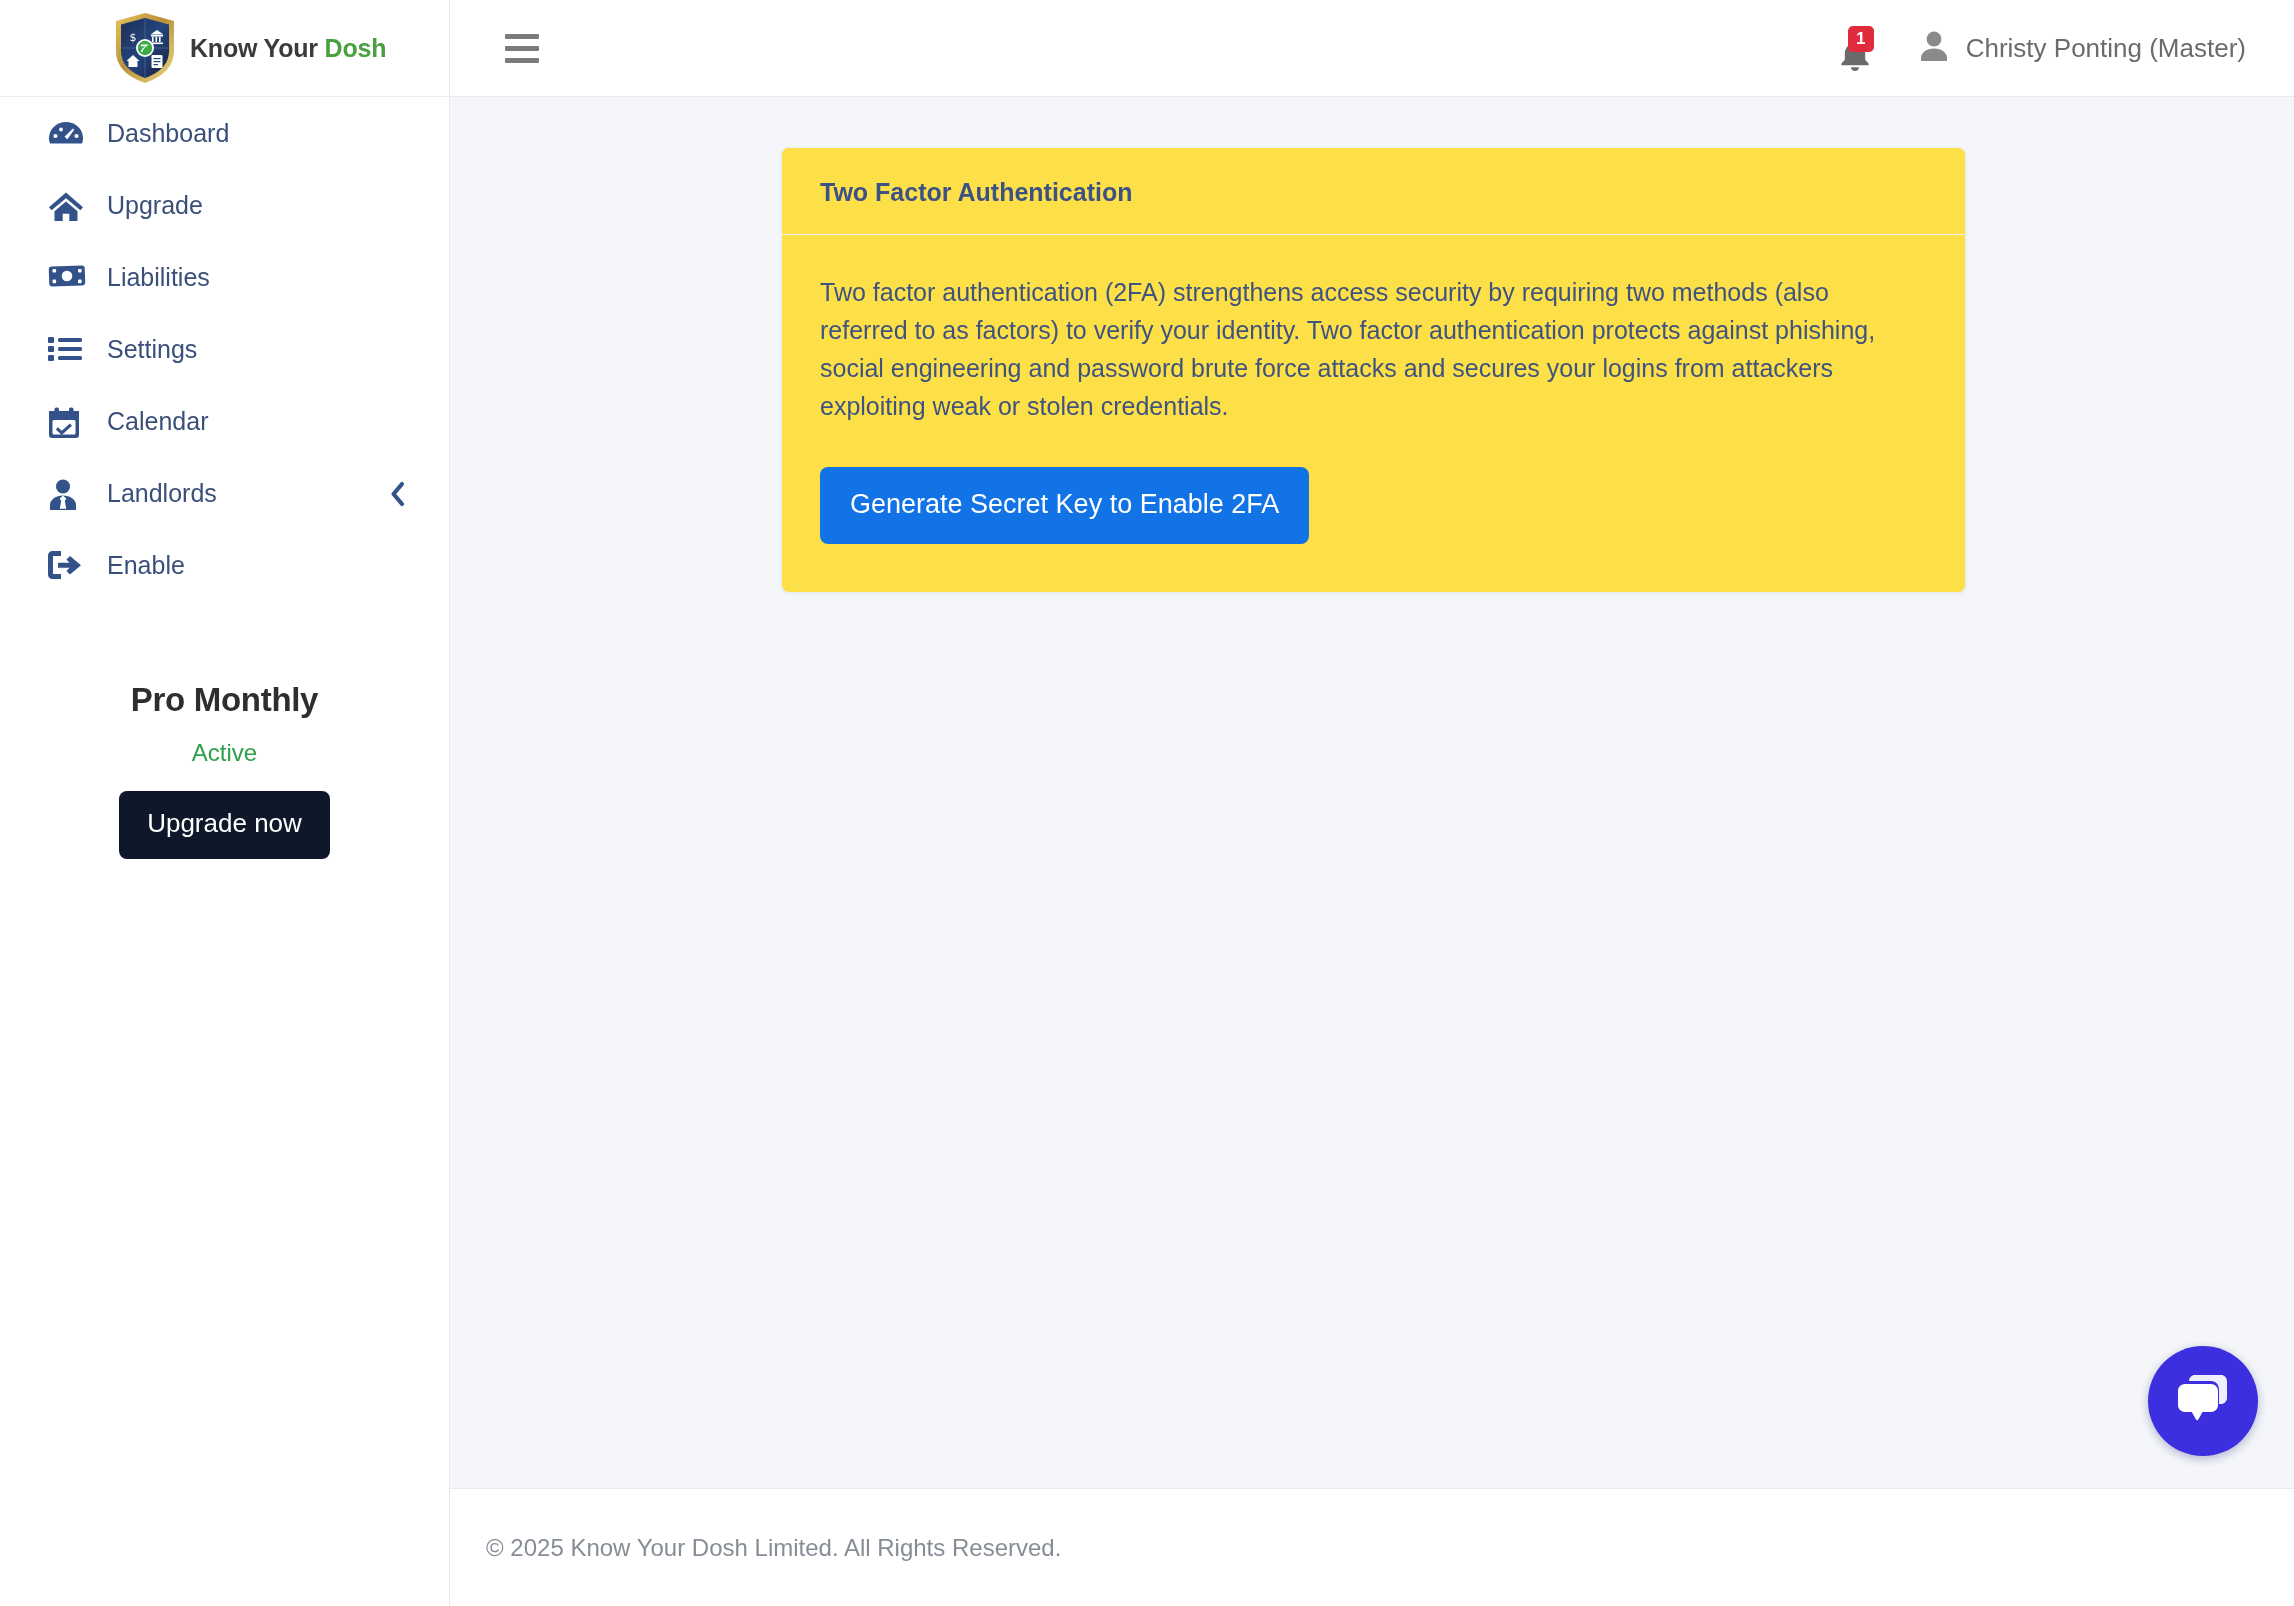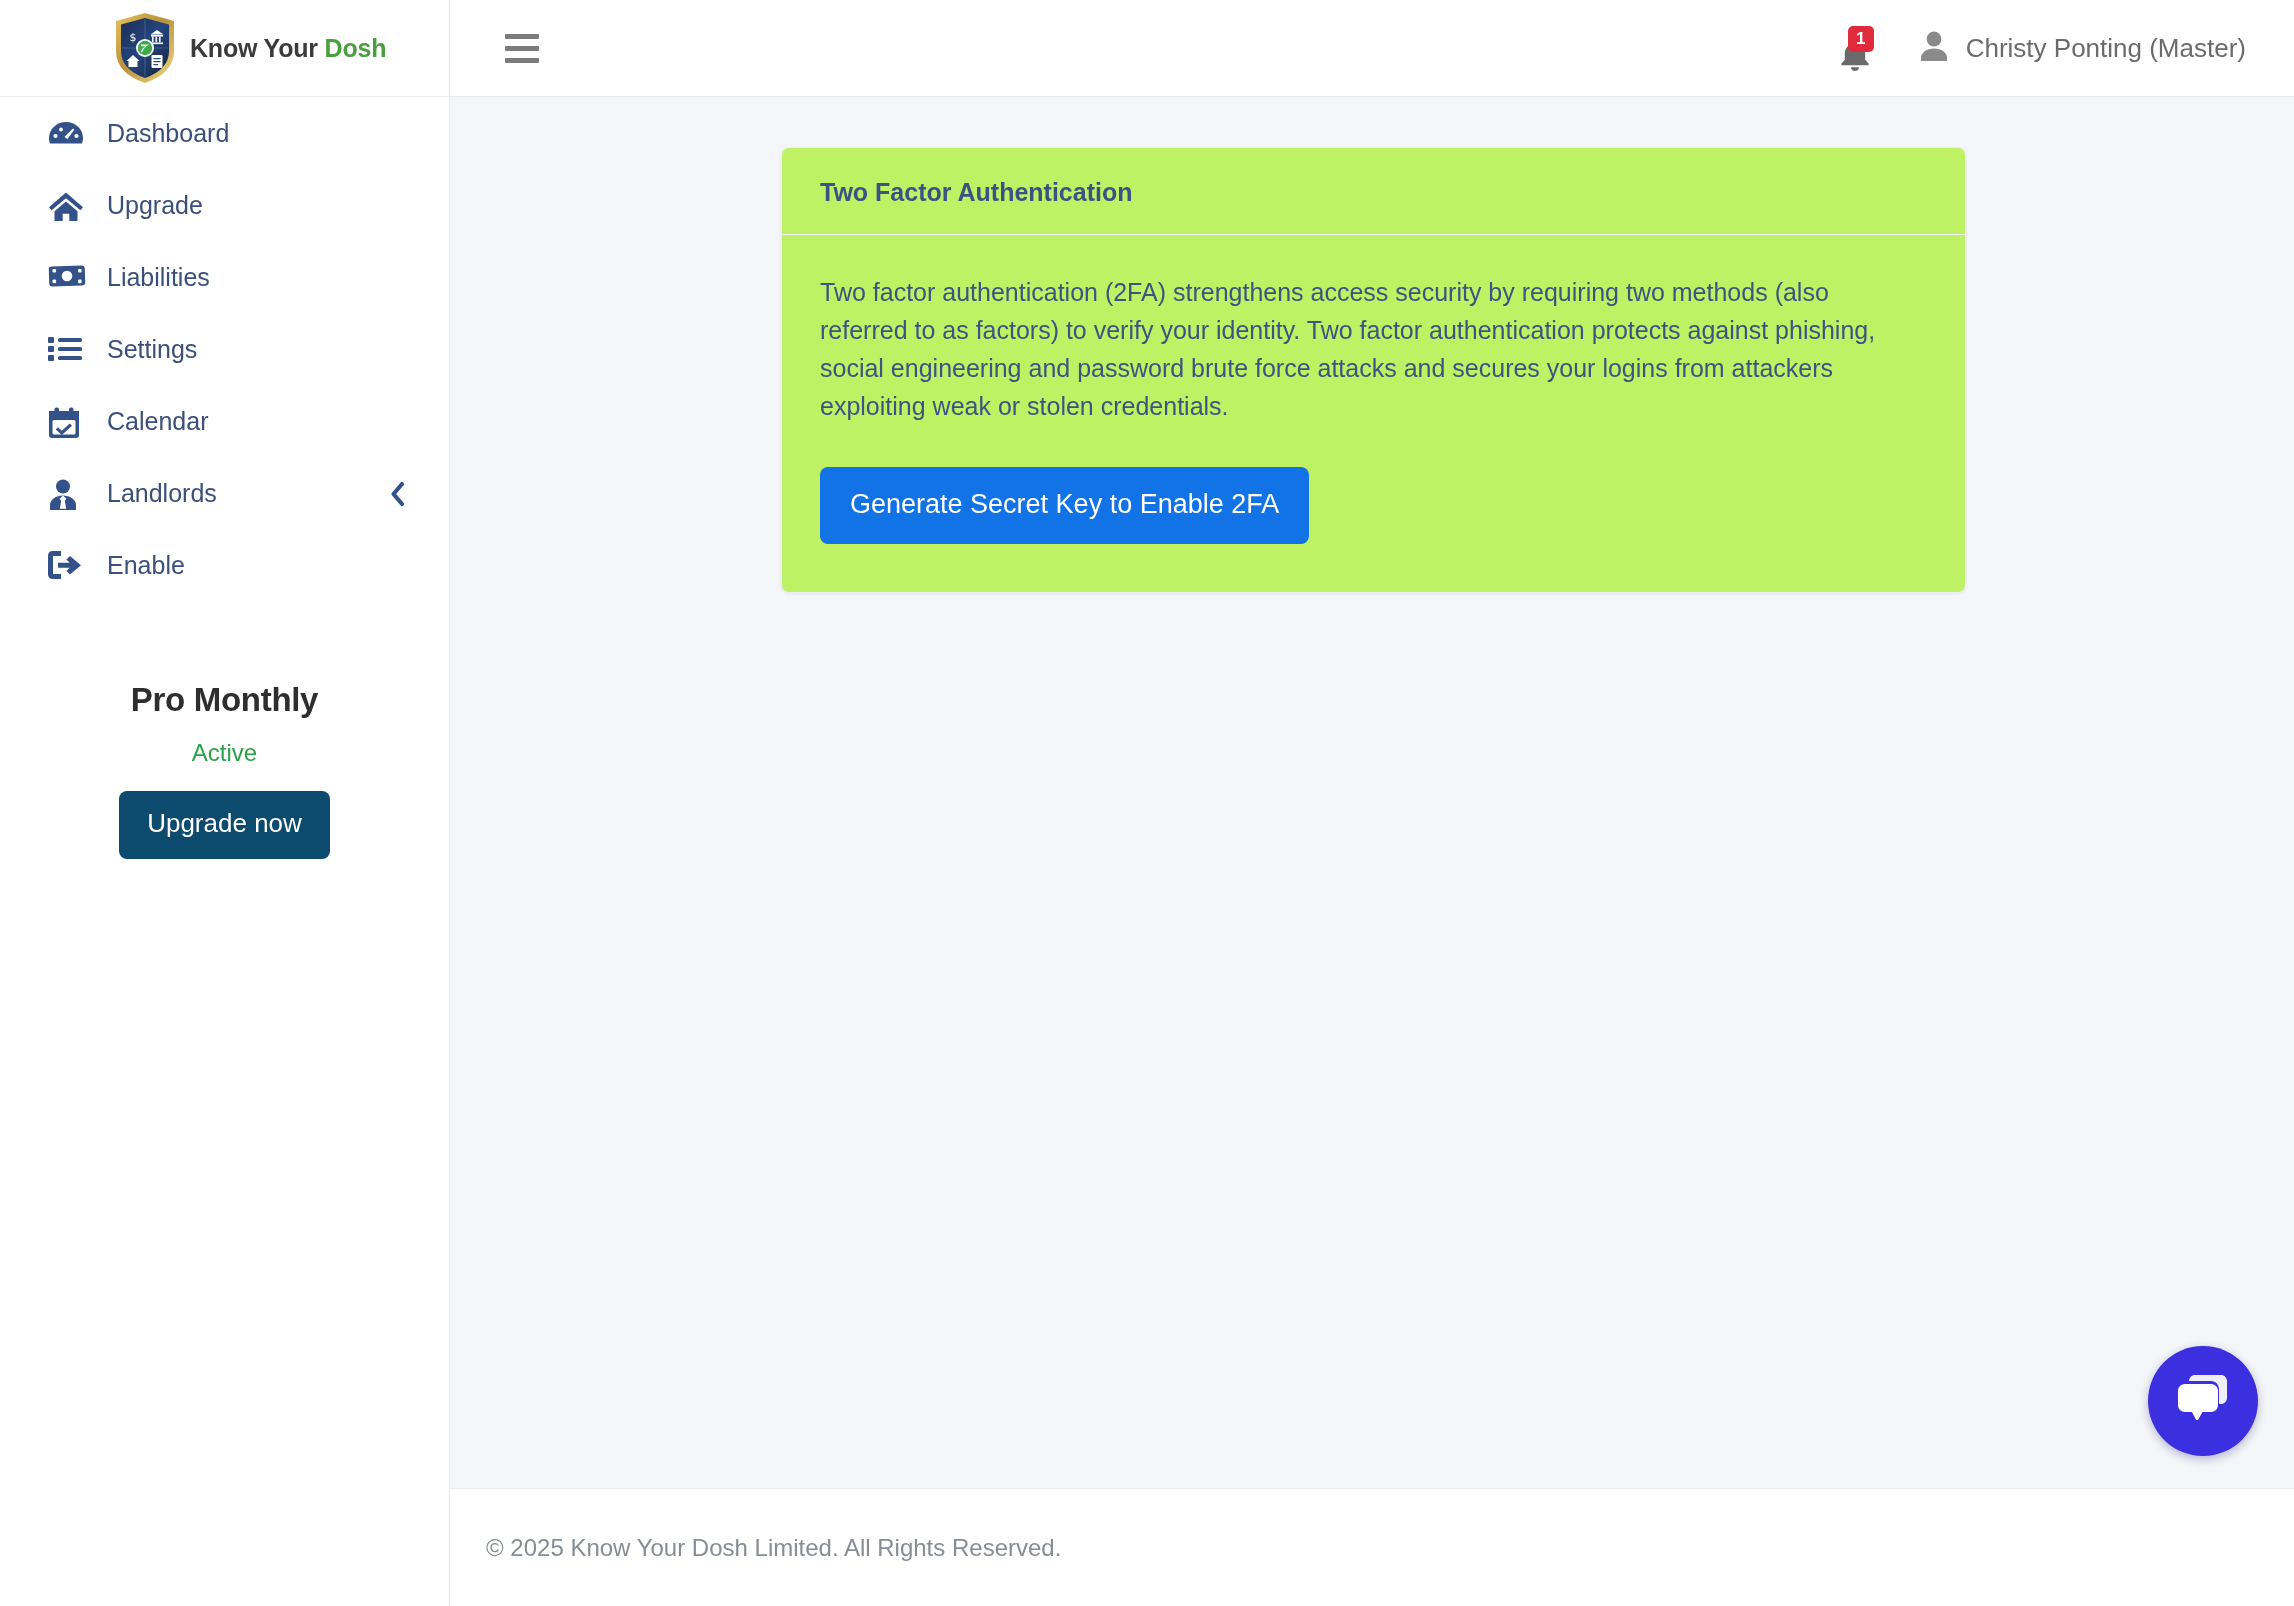--- a/index.html
+++ b/index.html
@@ -71,21 +71,21 @@
   .sub-title {
     font-size: 33px;
     font-weight: 700;
     color: #2e2e2e;
     letter-spacing: -0.3px;
   }
   .sub-status { font-size: 24px; color: #2ca14a; margin-top: 20px; }
   .sub-upgrade {
     margin-top: 24px;
     display: inline-block;
-    background: #0c4a6e;
+    background: #0f172a;
     color: #ffffff;
     font-size: 26px;
     border: none;
     border-radius: 8px;
     padding: 17px 28px 20px 28px;
     cursor: pointer;
     font-family: "Liberation Sans", sans-serif;
   }
 
   
@@ -136,21 +136,21 @@
 
   .content {
     flex: 1 1 auto;
     padding: 50px 0 0 0;
     overflow: hidden;
     position: relative;
   }
   .card {
     width: 1185px;
     margin-left: 331px;
-    background: #bef264;
+    background: #fde047;
     border: 1px solid #eceef1;
     border-radius: 8px;
     box-shadow: 0 1px 3px rgba(20,30,60,0.07);
   }
   .card-header {
     padding: 30px 38px 27px 38px;
     border-bottom: 1px solid #edeff2;
   }
   .card-title {
     font-size: 25px;

